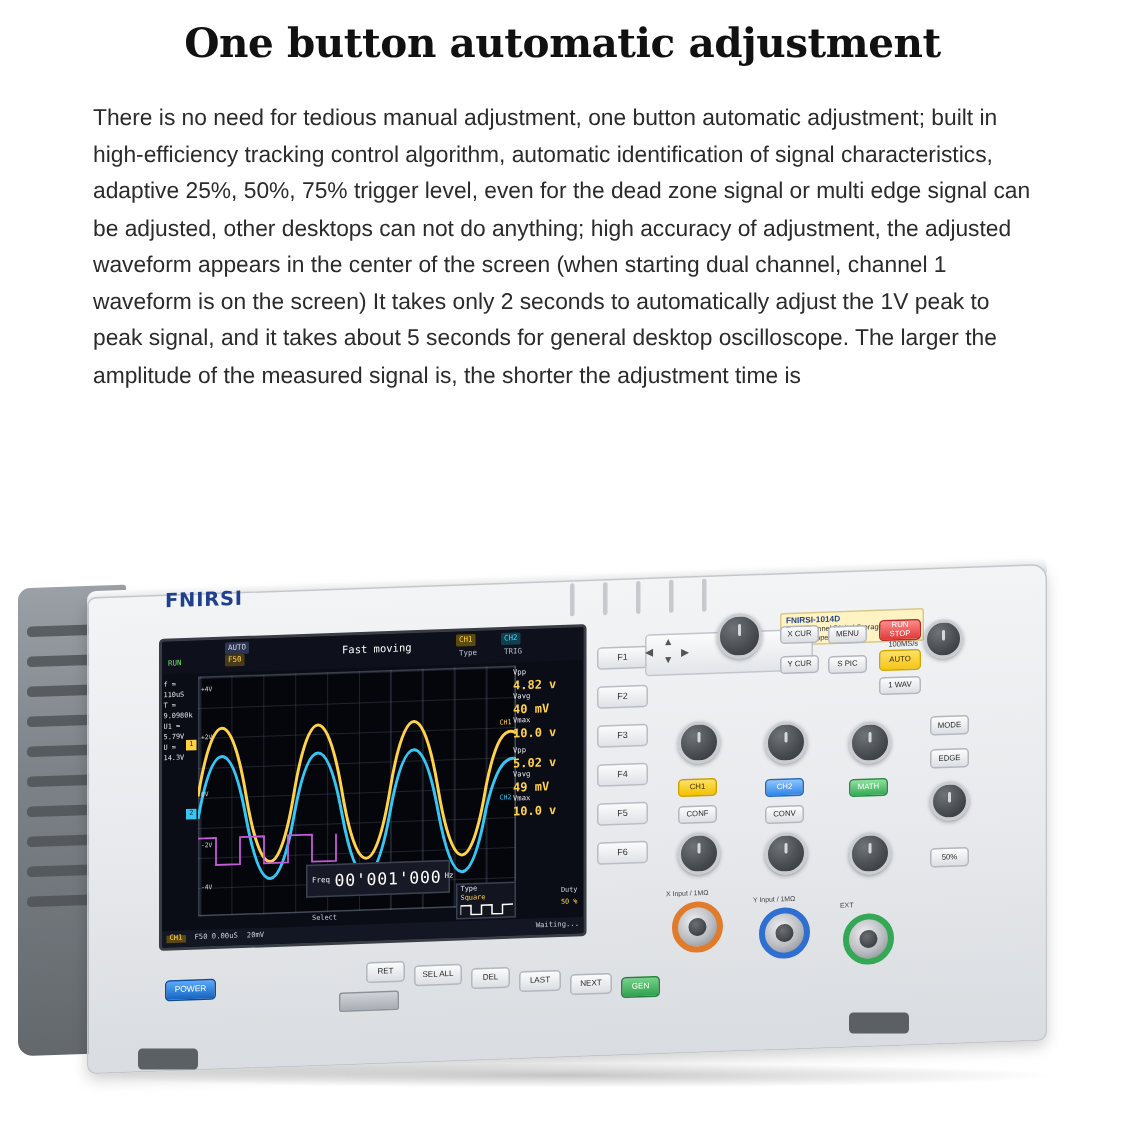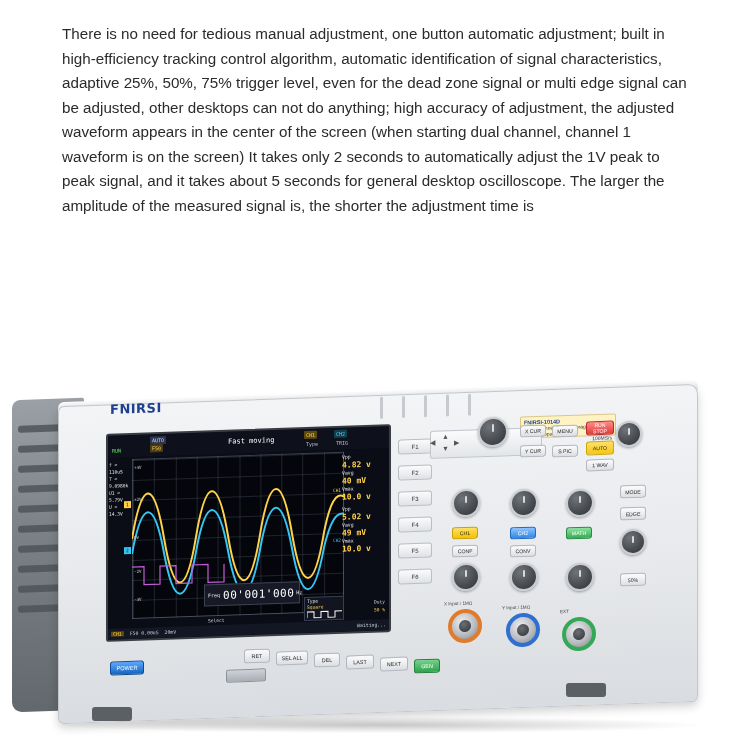--- a/index.html
+++ b/index.html
@@ -210,20 +210,21 @@
     position:absolute; left:430px; top:52px; width:112px; height:28px;
     background:linear-gradient(180deg,#fbfbfc,#e2e5e9);
     border:1px solid #c2c6cb; border-radius:3px; transform:skewY(-2deg);
   }
 </style>
 </head>
 <body>
 
 <div class="page">
 
+  <h1 class="headline">One button automatic adjustment</h1>
 
   <p class="body-copy">There is no need for tedious manual adjustment, one button automatic adjustment; built in high-efficiency tracking control algorithm, automatic identification of signal characteristics, adaptive 25%, 50%, 75% trigger level, even for the dead zone signal or multi edge signal can be adjusted, other desktops can not do anything; high accuracy of adjustment, the adjusted waveform appears in the center of the screen (when starting dual channel, channel 1 waveform is on the screen) It takes only 2 seconds to automatically adjust the 1V peak to peak signal, and it takes about 5 seconds for general desktop oscilloscope. The larger the amplitude of the measured signal is, the shorter the adjustment time is</p>
 
   <div class="photo">
 
     <div class="shadow-floor"></div>
 
     <div class="side-panel"></div>
     <div class="vent" style="top:48px;"></div>
     <div class="vent" style="top:68px;"></div>

